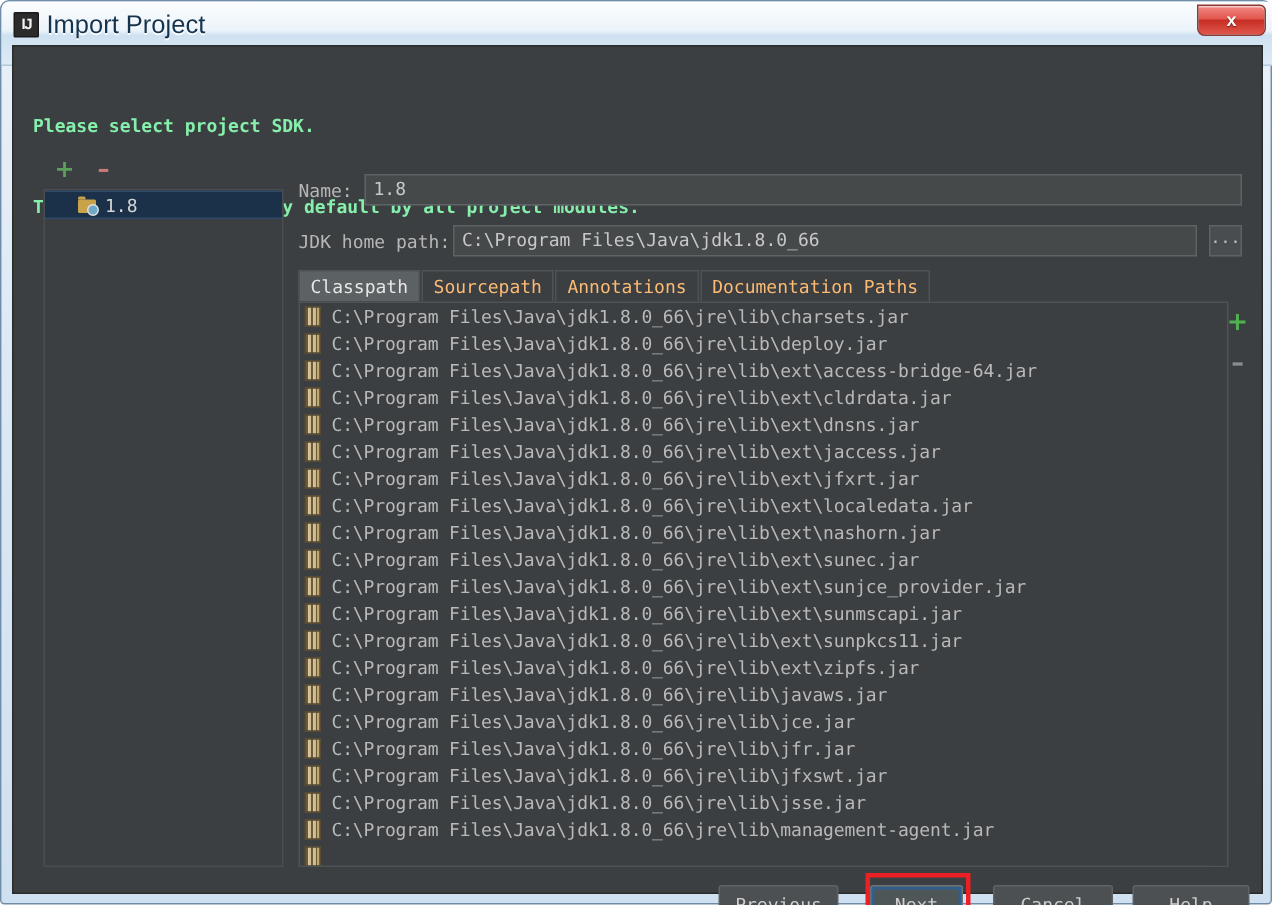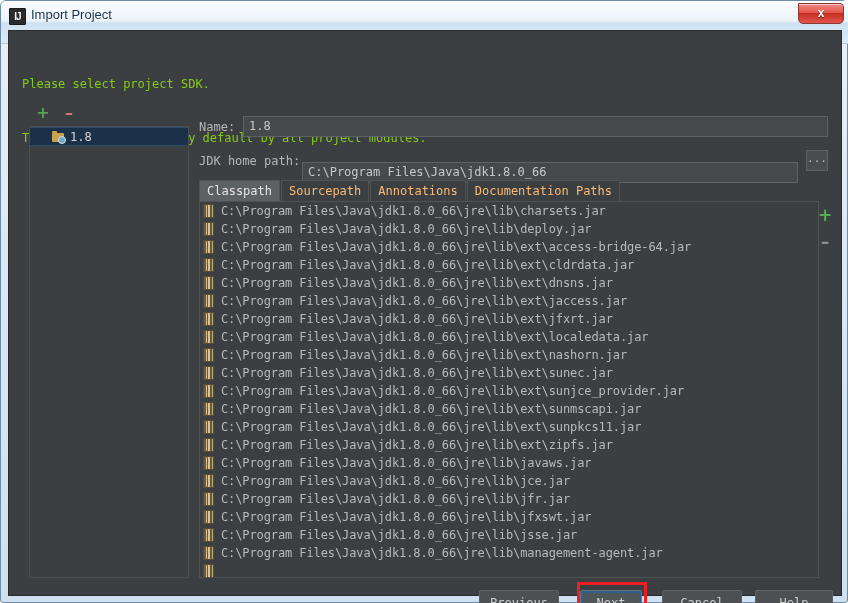--- a/index.html
+++ b/index.html
@@ -57,21 +57,21 @@
     font-size: 10px;
     font-weight: bold;
     line-height: 15px;
     text-align: center;
     letter-spacing: -1px;
   }
   #title-text {
     position: absolute;
     left: 30px; top: 6px;
     font-family: "Liberation Sans", sans-serif;
-    font-size: 13px;
+    font-size: 17px;
     color: #15334d;
     text-shadow: 0 1px 0 rgba(255,255,255,0.9);
     white-space: nowrap;
   }
   #close-button {
     position: absolute;
     right: 5px; top: 2px;
     width: 46px; height: 21px;
     border-radius: 0 4px 5px 5px;
     border: 1px solid #8a3a33;
@@ -99,23 +99,24 @@
     box-sizing: border-box;
     color: #bbbbbb;
     font-family: "DejaVu Sans Mono", monospace;
     font-size: 12px;
   }
 
   #prompt {
     position: absolute;
     left: 13px; top: 8px;
     line-height: 18px;
-    color: #84cc16;
+    color: #86efac;
     font-size: 12px;
     white-space: pre;
+    font-weight: bold;
   }
   #prompt div { white-space: pre; }
 
   
   #sdk-toolbar {
     position: absolute;
     left: 20px; top: 72px;
     width: 160px; height: 20px;
   }
   .tool-btn {
@@ -215,21 +216,21 @@
     font-family: "DejaVu Sans Mono", monospace;
     font-size: 12px;
     padding: 0 5px;
     line-height: 19px;
     height: 21px;
     white-space: nowrap;
     overflow: hidden;
     cursor: text;
   }
   #name-input { left: 234px; top: 85px; width: 585px; }
-  #jdk-path-input { left: 293px; top: 119px; width: 496px; margin-top: 12px; }
+  #jdk-path-input { left: 293px; top: 119px; width: 496px; }
 
   #jdk-browse-button {
     position: absolute;
     left: 797px; top: 119px;
     width: 22px; height: 21px;
     background: #4a4d4f;
     border: 1px solid #5e6264;
     box-sizing: border-box;
     color: #c0c0c0;
     font-size: 11px;

